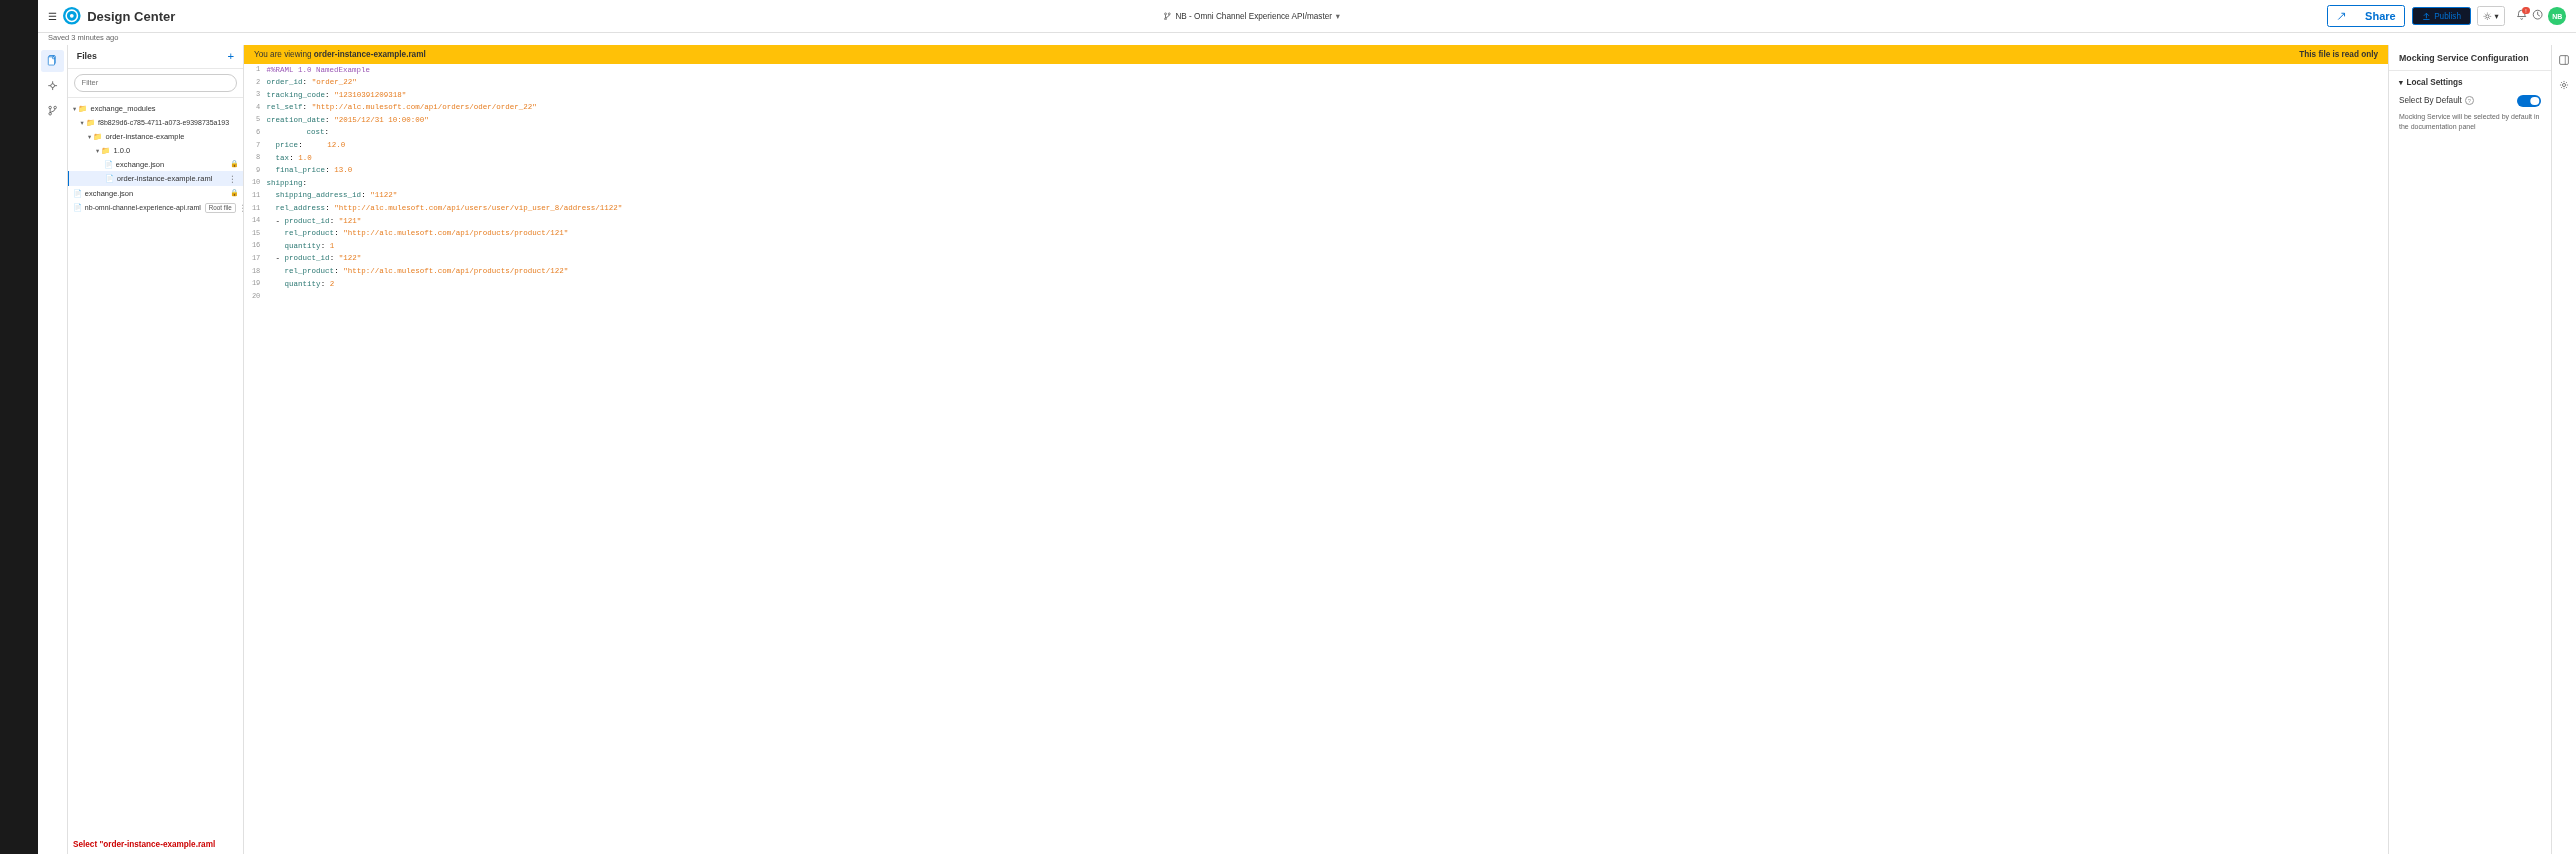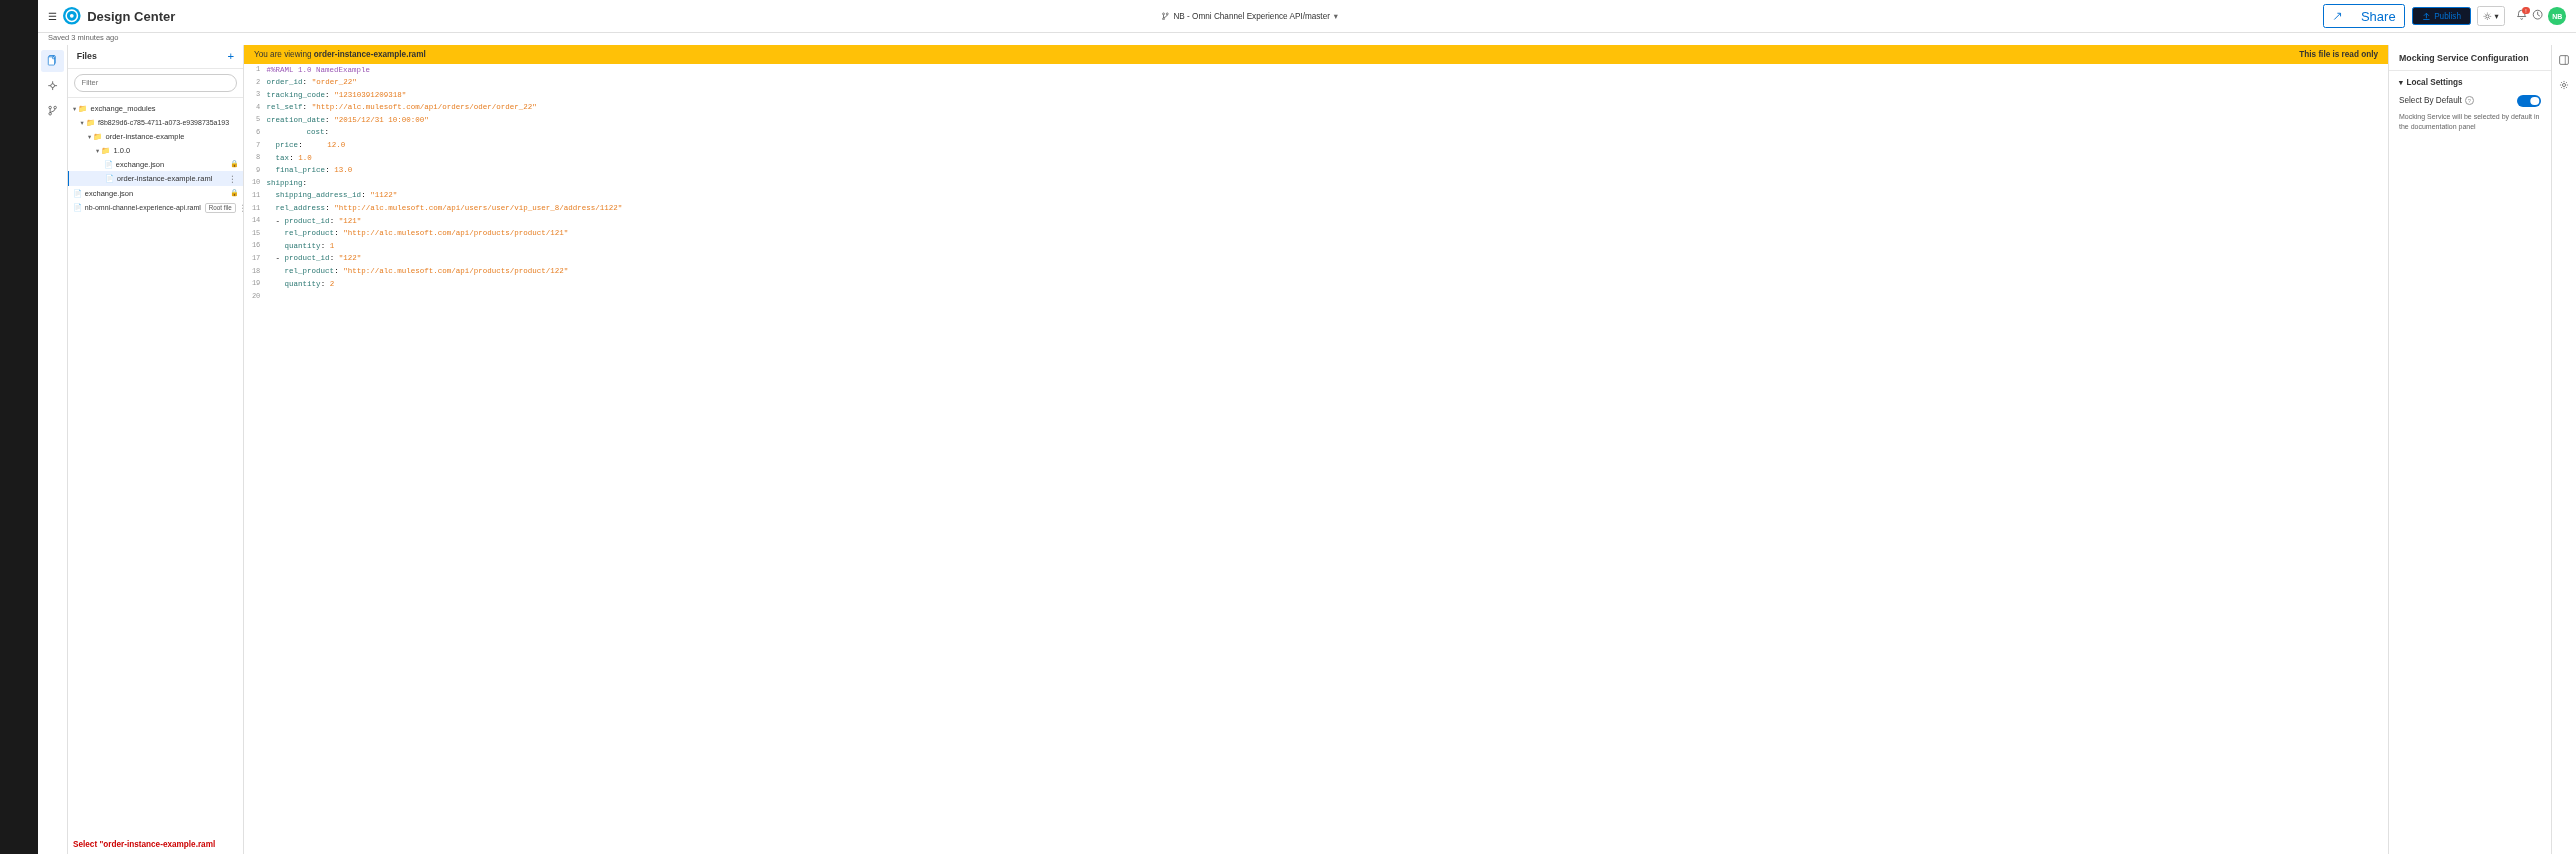--- a/index.html
+++ b/index.html
@@ -41,21 +41,21 @@
     .top-bar-center { flex: 1; display: flex; justify-content: center; align-items: center; }
     .branch-selector {
       display: flex; align-items: center; gap: 3.8px;
       font-size: 8.2px; color: #333; cursor: pointer;
       padding: 2.5px 5px; border-radius: 2.5px;
     }
     .top-bar-right { display: flex; align-items: center; gap: 6.3px; }
     .btn-share {
       display: flex; align-items: center; gap: 19px;
       padding: 3.8px 8.8px; border: 0.9px solid #0070d2; border-radius: 2.5px;
-      color: #0070d2; background: #fff; cursor: pointer; font-size: 13px; font-weight: 400;
+      color: #0070d2; background: #fff; cursor: pointer; font-size: 11px; font-weight: 700;
     }
     .btn-publish {
       display: flex; align-items: center; gap: 3.8px;
       padding: 3.8px 8.8px; border: 0.9px solid #0070d2; border-radius: 2.5px;
       color: #0070d2; background: #0f172a; cursor: pointer; font-size: 8.2px; font-weight: 500;
     }
     .btn-settings {
       display: flex; align-items: center; gap: 2.5px;
       padding: 3.8px 5px; border: 0.6px solid #ccc; border-radius: 2.5px;
       color: #333; background: #fff; cursor: pointer; font-size: 8.2px;

